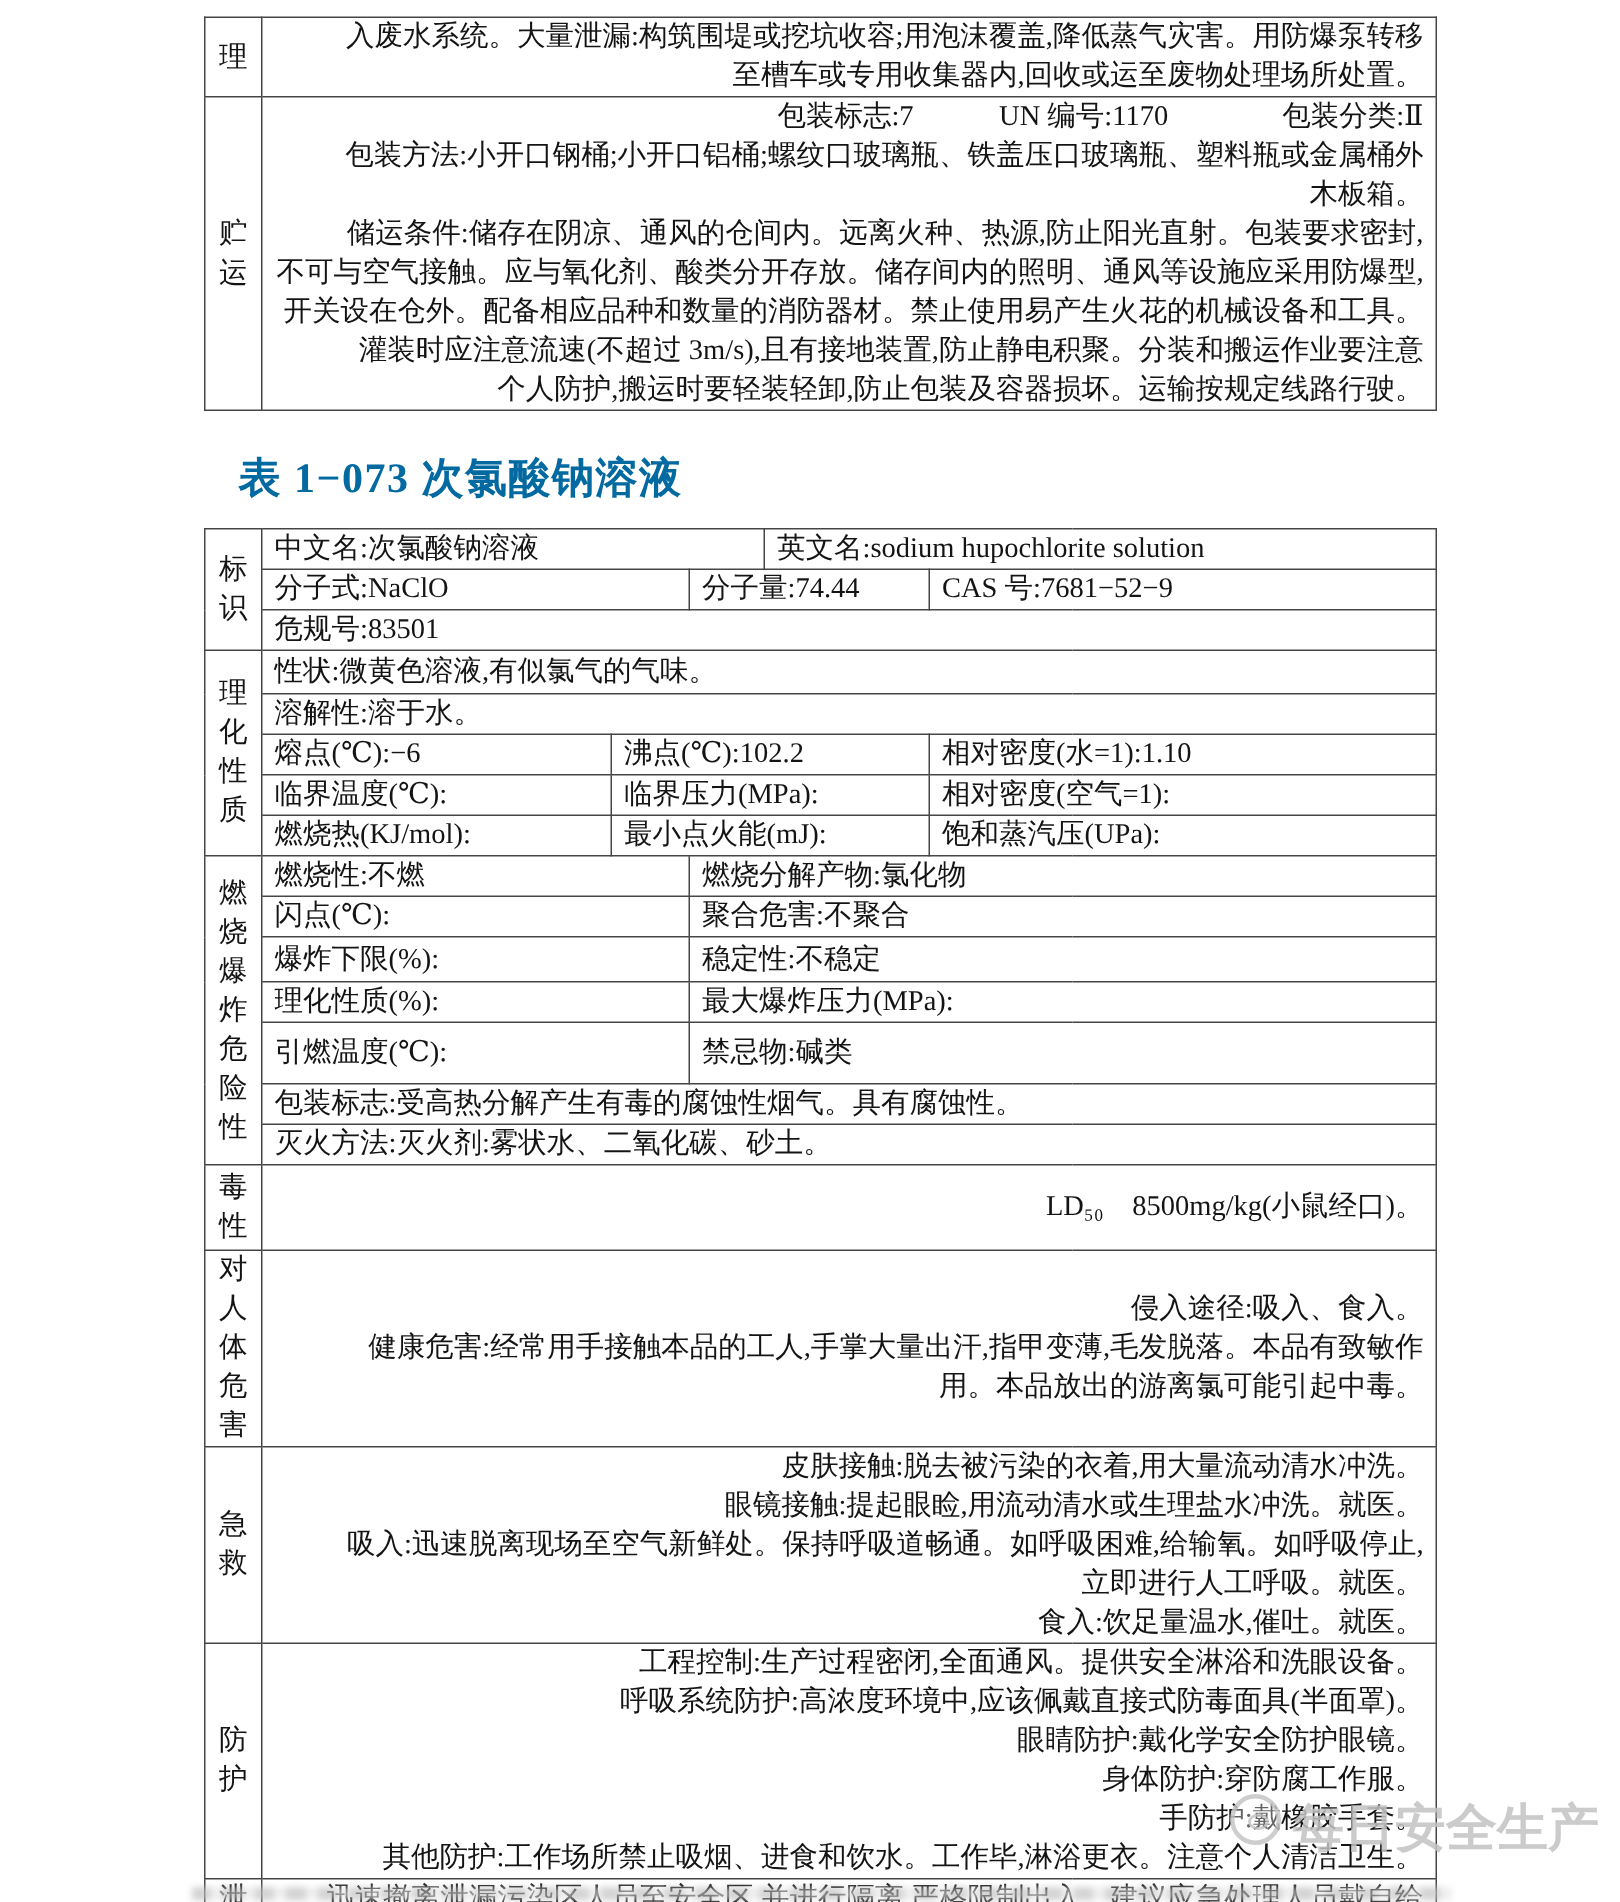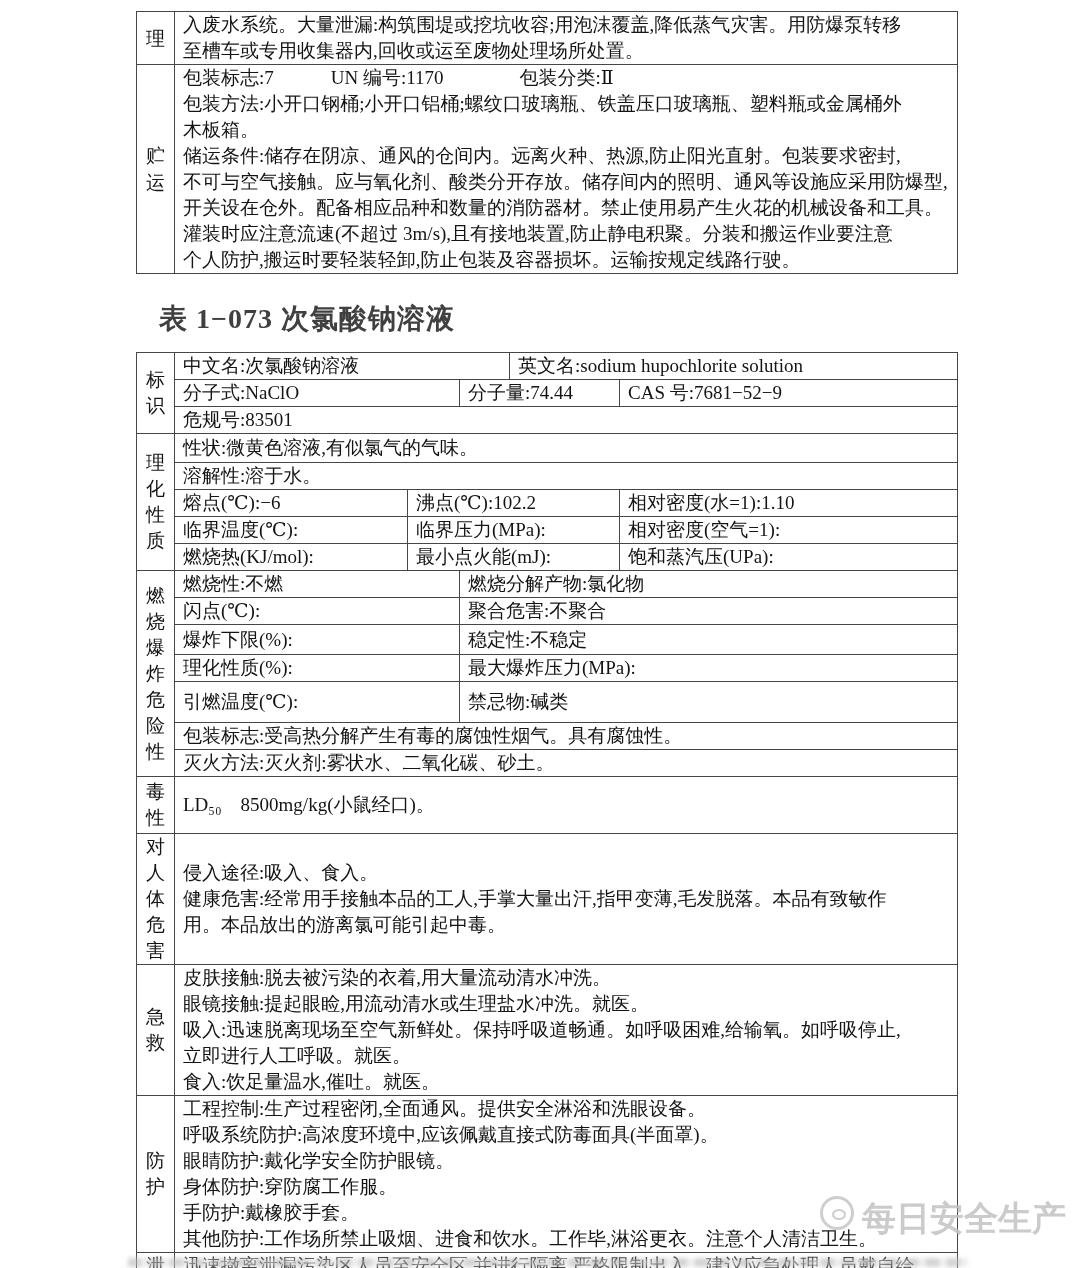--- a/index.html
+++ b/index.html
@@ -18,32 +18,32 @@
     border:1px solid #464646;
     font-size:19px; line-height:26px;
     padding:0 8px; vertical-align:middle;
     white-space:pre-wrap; overflow:hidden;
     word-break:break-all;
   }
   td.lbl {
     text-align:center; vertical-align:middle;
     padding:0 9px; line-height:27px; letter-spacing:0;
   }
-  td.vt { vertical-align:top; padding-top:2px; }
+  td.vt { vertical-align:top; padding-top:2px;text-align:right; }
   .toptable { top:11px; }
   .toptable td { font-size:18.5px; line-height:23px; }
   .toptable td.lbl { line-height:27px; }
   .maintable { top:352px; }
   td.lh-fanghu { line-height:24.8px;margin-left:36px; }
   td.lh-xielou { line-height:23px; }
 
   .doc-title {
     position:absolute; left:159px; top:300px;
     font-size:28px; font-weight:bold; letter-spacing:1px;
-    white-space:pre; color:#404040;
+    white-space:pre; color:#0369a1;
   }
 
   .watermark {
     position:absolute; left:820px; top:1196px; z-index:6;
     display:flex; align-items:flex-start; gap:8px;
     color:#bfbfbf; opacity:0.85; white-space:nowrap;
     pointer-events:none;
   }
   .wm-logo {
     width:34px; height:34px; border-radius:50%;

